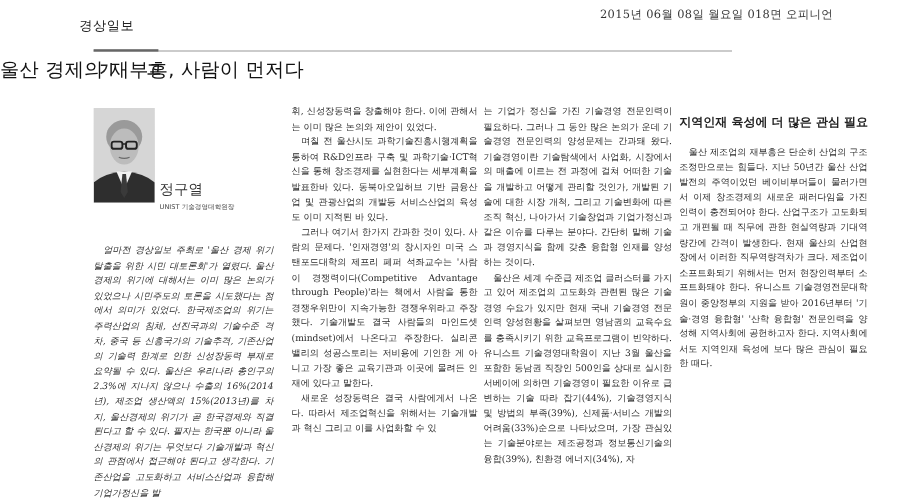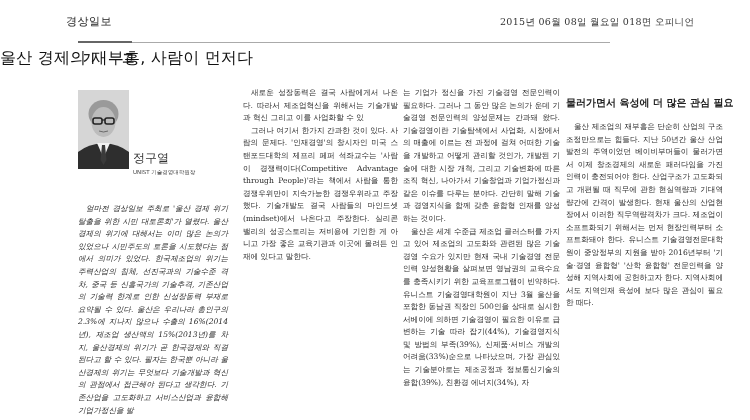--- a/index.html
+++ b/index.html
@@ -7,21 +7,21 @@
     width: 750px; height: 420px; overflow: hidden; background: #ffffff;
     font-family: "DejaVu Serif", "Liberation Serif", serif; color: #222;
     position: relative;
   }
   .masthead {
     position: absolute; left: 66px; top: 14px;
     font-family: "DejaVu Sans", "Liberation Sans", sans-serif;
     font-size: 11px; font-weight: normal; color: #222; letter-spacing: 0.5px;
   }
   .dateline {
-    position: absolute; left: 500px; top: 16px;
+    position: absolute; left: 500px; top: 6px;
     font-size: 9.5px; color: #333; letter-spacing: 0.3px; white-space: nowrap;
   }
   .rule {
     position: absolute; left: 78px; top: 42px; width: 532px; height: 1px; background: #aaa;
   }
   .rule-accent {
     position: absolute; left: 78px; top: 41px; width: 54px; height: 2px; background: #666;
   }
   .section-label {
     position: absolute; left: 83px; top: 50px;
@@ -100,25 +100,27 @@
 <div class="byline">
   <span class="name">정구열</span>
   <span class="title">UNIST 기술경영대학원장</span>
 </div>
 
 <div class="col col1">
   <p>얼마전 경상일보 주최로 '울산 경제 위기 탈출을 위한 시민 대토론회'가 열렸다. 울산경제의 위기에 대해서는 이미 많은 논의가 있었으나 시민주도의 토론을 시도했다는 점에서 의미가 있었다. 한국제조업의 위기는 주력산업의 침체, 선진국과의 기술수준 격차, 중국 등 신흥국가의 기술추격, 기존산업의 기술력 한계로 인한 신성장동력 부재로 요약될 수 있다. 울산은 우리나라 총인구의 2.3%에 지나지 않으나 수출의 16%(2014년), 제조업 생산액의 15%(2013년)를 차지, 울산경제의 위기가 곧 한국경제와 직결된다고 할 수 있다. 필자는 한국뿐 아니라 울산경제의 위기는 무엇보다 기술개발과 혁신의 관점에서 접근해야 된다고 생각한다. 기존산업을 고도화하고 서비스산업과 융합해 기업가정신을 발</p>
 </div>
 
 <div class="col col2">
+  <p class="noindent">휘, 신성장동력을 창출해야 한다. 이에 관해서는 이미 많은 논의와 제안이 있었다.</p>
+  <p>며칠 전 울산시도 과학기술진흥시행계획을 통하여 R&amp;D인프라 구축 및 과학기술·ICT혁신을 통해 창조경제를 실현한다는 세부계획을 발표한바 있다. 동북아오일허브 기반 금융산업 및 관광산업의 개발등 서비스산업의 육성도 이미 지적된 바 있다.</p>
+  <p>그러나 여기서 한가지 간과한 것이 있다. 사람의 문제다. '인재경영'의 창시자인 미국 스탠포드대학의 제프리 페퍼 석좌교수는 '사람이 경쟁력이다(Competitive Advantage through People)'라는 책에서 사람을 통한 경쟁우위만이 지속가능한 경쟁우위라고 주장했다. 기술개발도 결국 사람들의 마인드셋(mindset)에서 나온다고 주장한다. 실리콘 밸리의 성공스토리는 저비용에 기인한 게 아니고 가장 좋은 교육기관과 이곳에 몰려든 인재에 있다고 말한다.</p>
   <p>새로운 성장동력은 결국 사람에게서 나온다. 따라서 제조업혁신을 위해서는 기술개발과 혁신 그리고 이를 사업화할 수 있</p>
-  <p>그러나 여기서 한가지 간과한 것이 있다. 사람의 문제다. '인재경영'의 창시자인 미국 스탠포드대학의 제프리 페퍼 석좌교수는 '사람이 경쟁력이다(Competitive Advantage through People)'라는 책에서 사람을 통한 경쟁우위만이 지속가능한 경쟁우위라고 주장했다. 기술개발도 결국 사람들의 마인드셋(mindset)에서 나온다고 주장한다. 실리콘 밸리의 성공스토리는 저비용에 기인한 게 아니고 가장 좋은 교육기관과 이곳에 몰려든 인재에 있다고 말한다.</p>
 </div>
 
 <div class="col col3">
   <p class="noindent">는 기업가 정신을 가진 기술경영 전문인력이 필요하다. 그러나 그 동안 많은 논의가 운데 기술경영 전문인력의 양성문제는 간과돼 왔다. 기술경영이란 기술탐색에서 사업화, 시장에서의 매출에 이르는 전 과정에 걸쳐 어떠한 기술을 개발하고 어떻게 관리할 것인가, 개발된 기술에 대한 시장 개척, 그리고 기술변화에 따른 조직 혁신, 나아가서 기술창업과 기업가정신과 같은 이슈를 다루는 분야다. 간단히 말해 기술과 경영지식을 함께 갖춘 융합형 인재를 양성하는 것이다.</p>
   <p>울산은 세계 수준급 제조업 클러스터를 가지고 있어 제조업의 고도화와 관련된 많은 기술경영 수요가 있지만 현재 국내 기술경영 전문인력 양성현황을 살펴보면 영남권의 교육수요를 충족시키기 위한 교육프로그램이 빈약하다. 유니스트 기술경영대학원이 지난 3월 울산을 포함한 동남권 직장인 500인을 상대로 실시한 서베이에 의하면 기술경영이 필요한 이유로 급변하는 기술 따라 잡기(44%), 기술경영지식 및 방법의 부족(39%), 신제품·서비스 개발의 어려움(33%)순으로 나타났으며, 가장 관심있는 기술분야로는 제조공정과 정보통신기술의 융합(39%), 친환경 에너지(34%), 자</p>
 </div>
 
 <div class="col col4">
-  <h2 class="subhead">물러가면서 육성에 더 많은 관심 필요</h2>
+  <h2 class="subhead">지역인재 육성에 더 많은 관심 필요</h2>
   <p>울산 제조업의 재부흥은 단순히 산업의 구조조정만으로는 힘들다. 지난 50년간 울산 산업발전의 주역이었던 베이비부머들이 물러가면서 이제 창조경제의 새로운 패러다임을 가진 인력이 충전되어야 한다. 산업구조가 고도화되고 개편될 때 직무에 관한 현실역량과 기대역량간에 간격이 발생한다. 현재 울산의 산업현장에서 이러한 직무역량격차가 크다. 제조업이 소프트화되기 위해서는 먼저 현장인력부터 소프트화돼야 한다. 유니스트 기술경영전문대학원이 중앙정부의 지원을 받아 2016년부터 '기술·경영 융합형' '산학 융합형' 전문인력을 양성해 지역사회에 공헌하고자 한다. 지역사회에서도 지역인재 육성에 보다 많은 관심이 필요한 때다.</p>
 </div>
 
 </body></html>

